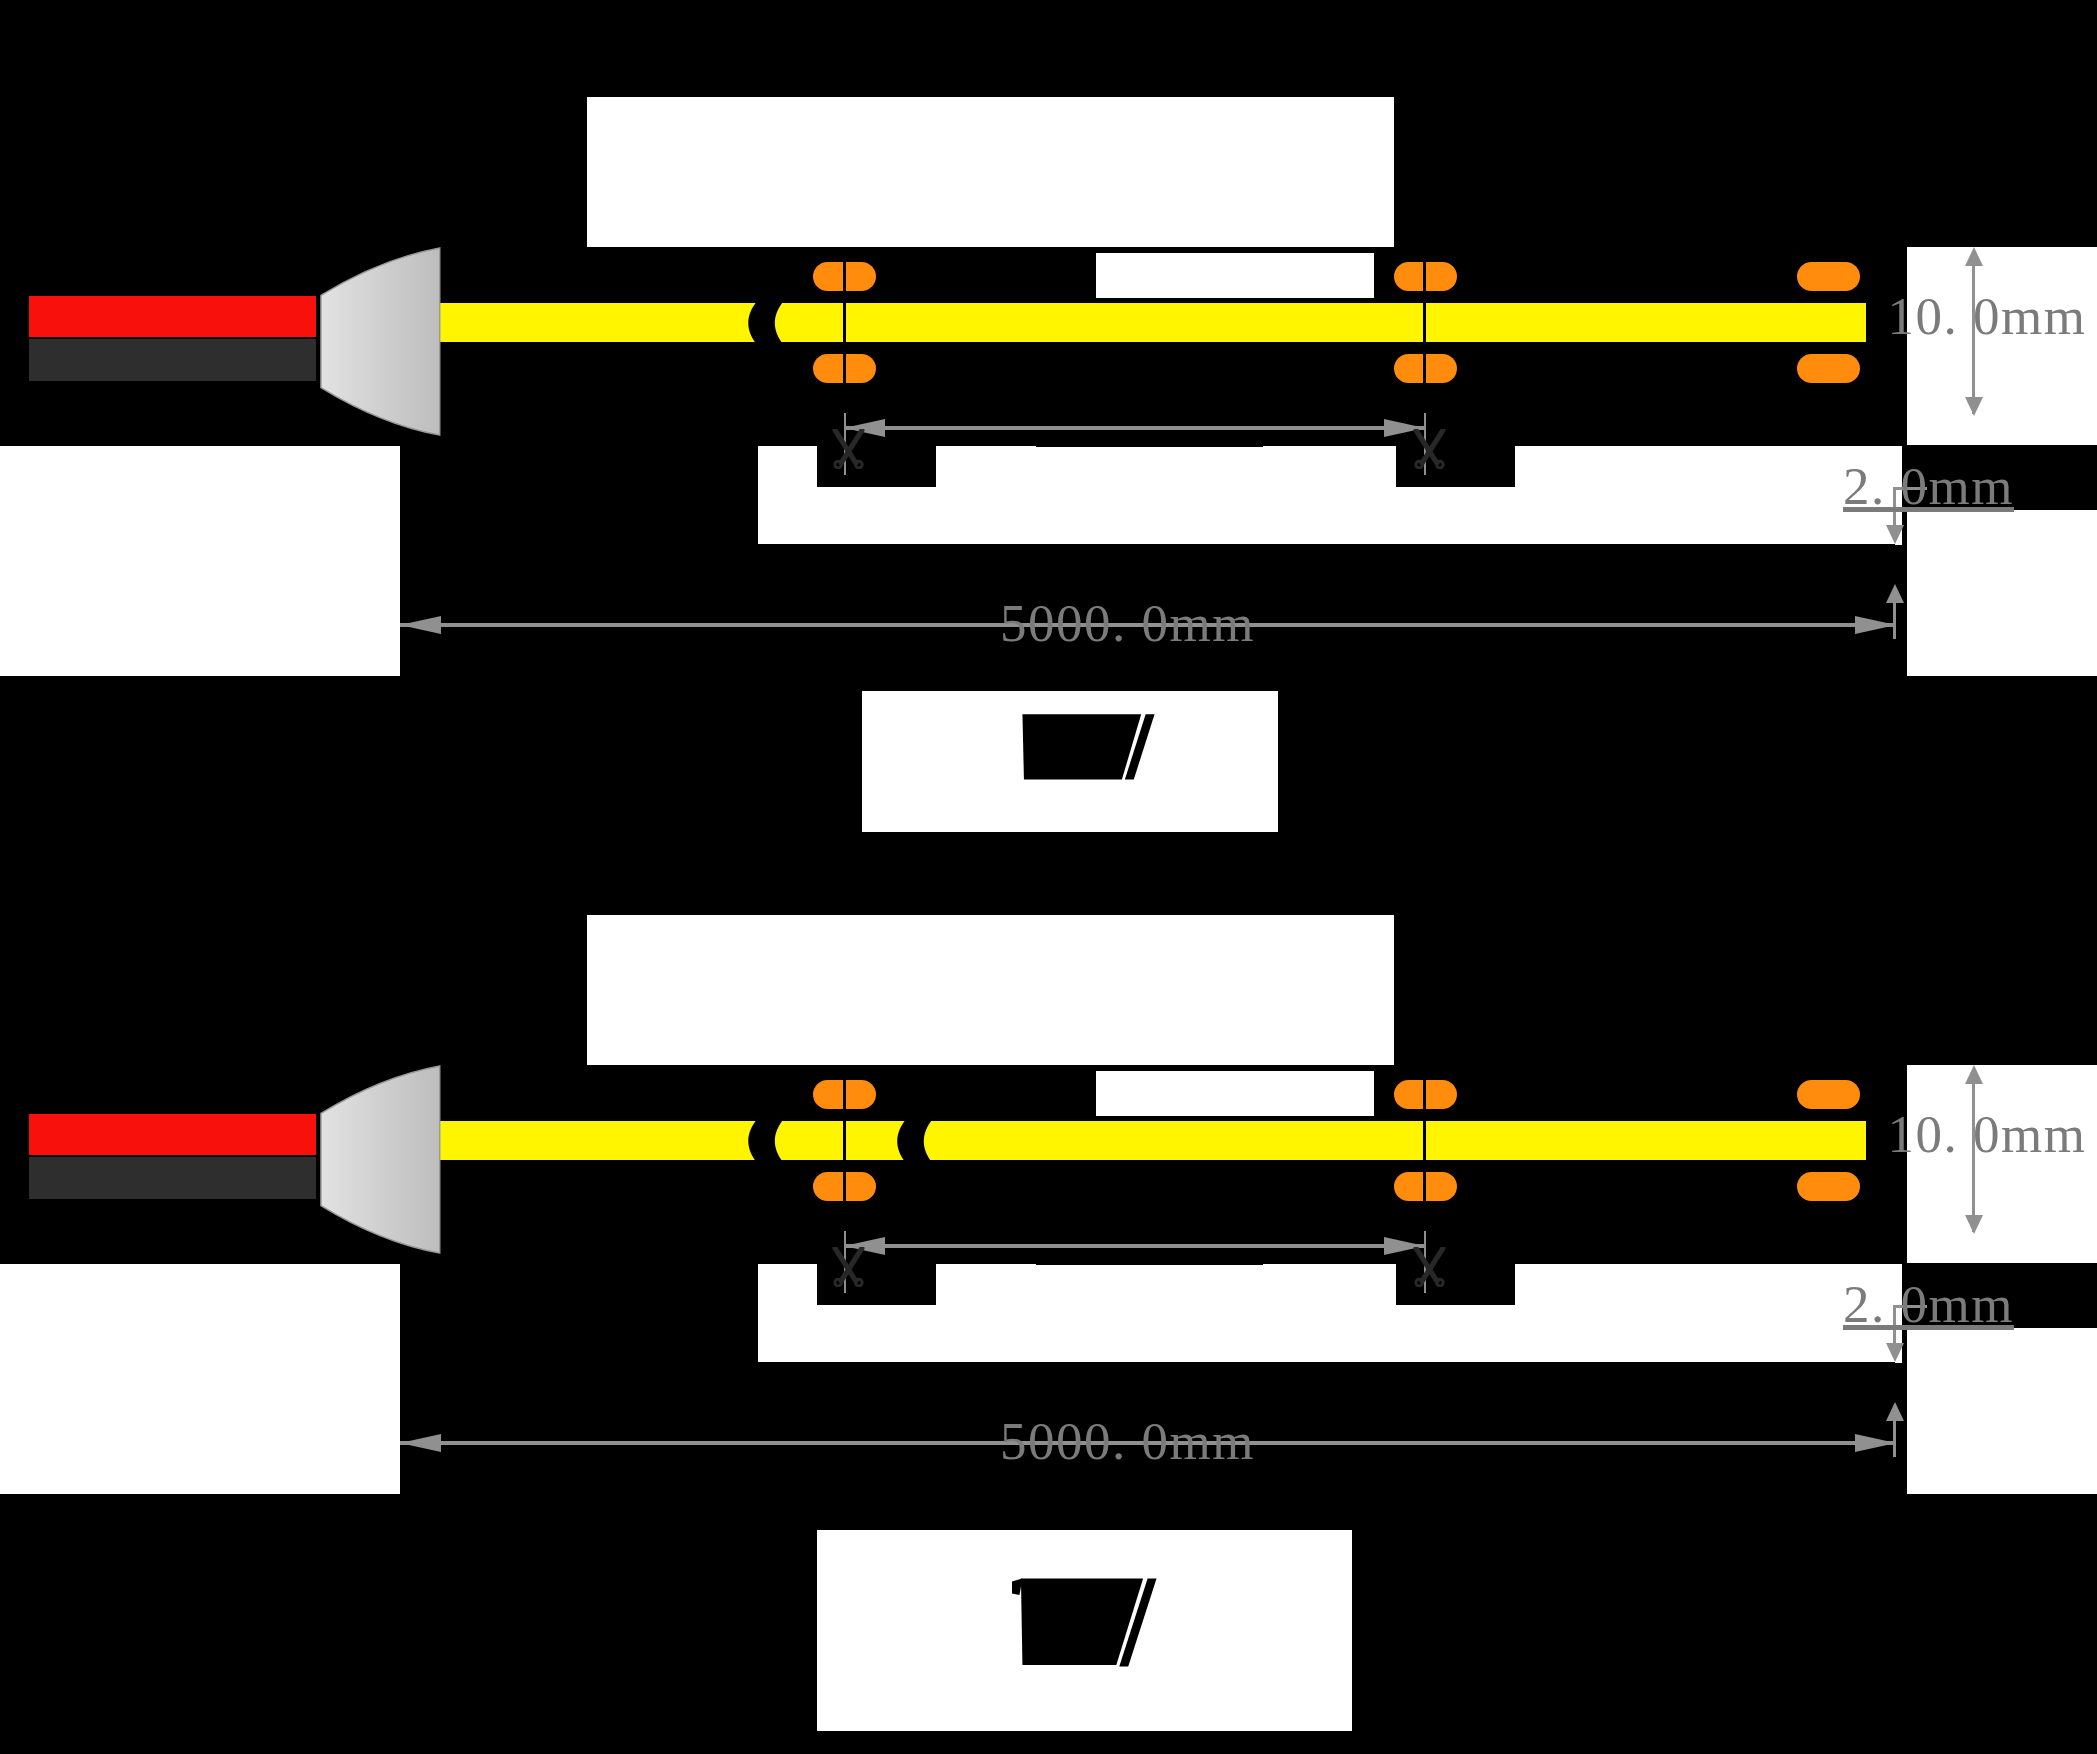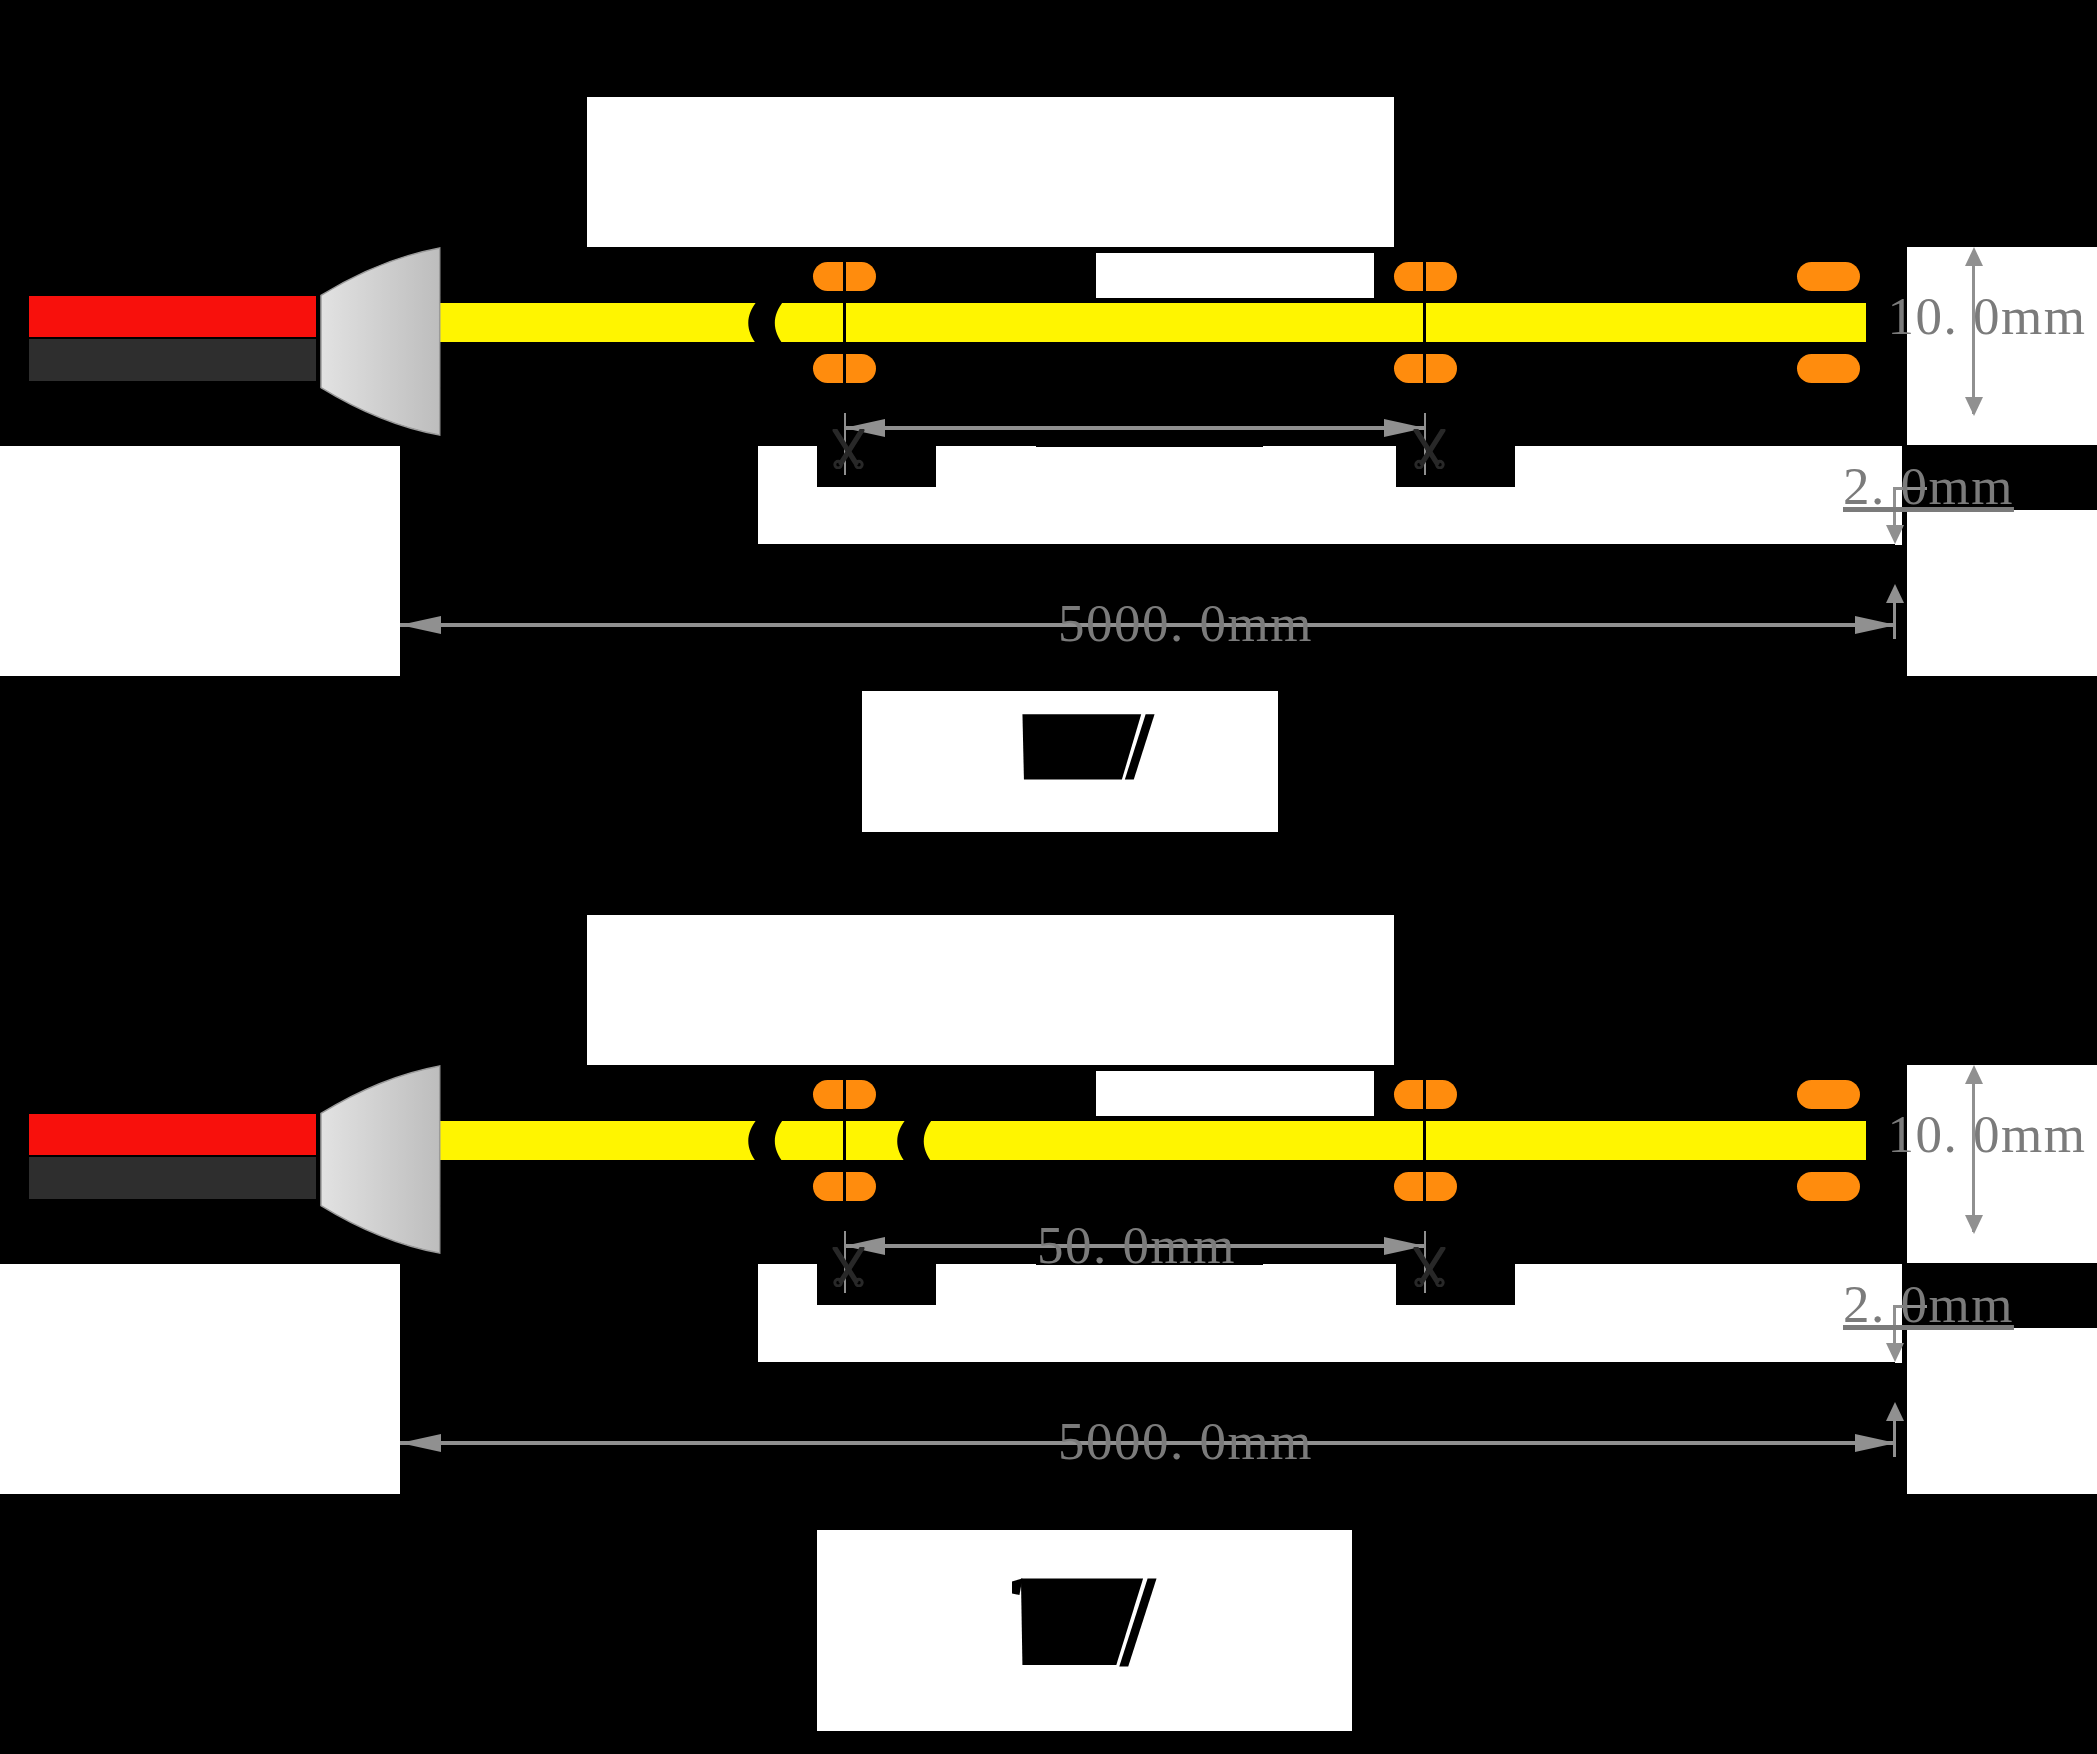--- a/index.html
+++ b/index.html
@@ -63,21 +63,21 @@
   .d2v2{left:1893px;top:603px;width:3px;height:36px;}
   .d2aup{left:1886px;top:584px;}
   .d2h{left:1893px;top:487px;width:34px;height:3px;}
   .d10v{left:1972px;top:251px;width:3px;height:163px;}
   .d10aup{left:1965px;top:247px;}
   .d10adown{left:1965px;top:397px;}
 
   
   .dimtxt{color:#7B7B7B;font-size:53px;line-height:1;letter-spacing:1.5px;white-space:pre;}
   .t25{left:958px;top:401px;width:357px;text-align:center;}
-  .tlen{left:1000px;top:597px;width:371px;text-align:center;}
+  .tlen{left:1000px;top:597px;width:371px;}
   .t2{left:1843px;top:460px;text-decoration:underline;}
   .t10{left:1872px;top:290px;width:230px;text-align:center;}
 
   .scis{left:829px;top:429px;width:39px;height:40px;}
   .scis.s2{left:1410px;}
 
   
   .cap1panel{left:862px;top:691px;width:416px;height:141px;}
   .cap2panel{left:817px;top:1530px;width:535px;height:201px;}
   .cap1blob{left:1018px;top:711px;width:141px;height:71px;font-style:italic;}
@@ -204,21 +204,20 @@
     <div class="abs wcap"></div>
     <div class="abs wred"></div>
     <div class="abs wblk"></div>
     <svg class="abs cone" viewBox="0 0 175 260">
       <path d="M172,4 C118,14 64,36 12,68 L12,192 C64,224 118,246 172,256 Z" fill="url(#capg)" stroke="#9A9A9A" stroke-width="2"></path>
     </svg>
 
     <div class="abs gline d25"></div>
     <div class="abs arr left a25l"></div>
     <div class="abs arr right a25r"></div>
-    <div class="abs dimtxt t25">50. 0mm</div>
 
     <svg class="abs scis" viewBox="0 0 52 54">
       <line x1="8" y1="2" x2="36" y2="46" stroke="#282828" stroke-width="7" stroke-linecap="round"></line>
       <line x1="44" y1="2" x2="16" y2="46" stroke="#282828" stroke-width="7" stroke-linecap="round"></line>
       <circle cx="12" cy="48" r="4.5" fill="none" stroke="#282828" stroke-width="4"></circle>
       <circle cx="40" cy="48" r="4.5" fill="none" stroke="#282828" stroke-width="4"></circle>
     </svg>
     <svg class="abs scis s2" viewBox="0 0 52 54">
       <line x1="8" y1="2" x2="36" y2="46" stroke="#282828" stroke-width="7" stroke-linecap="round"></line>
       <line x1="44" y1="2" x2="16" y2="46" stroke="#282828" stroke-width="7" stroke-linecap="round"></line>

